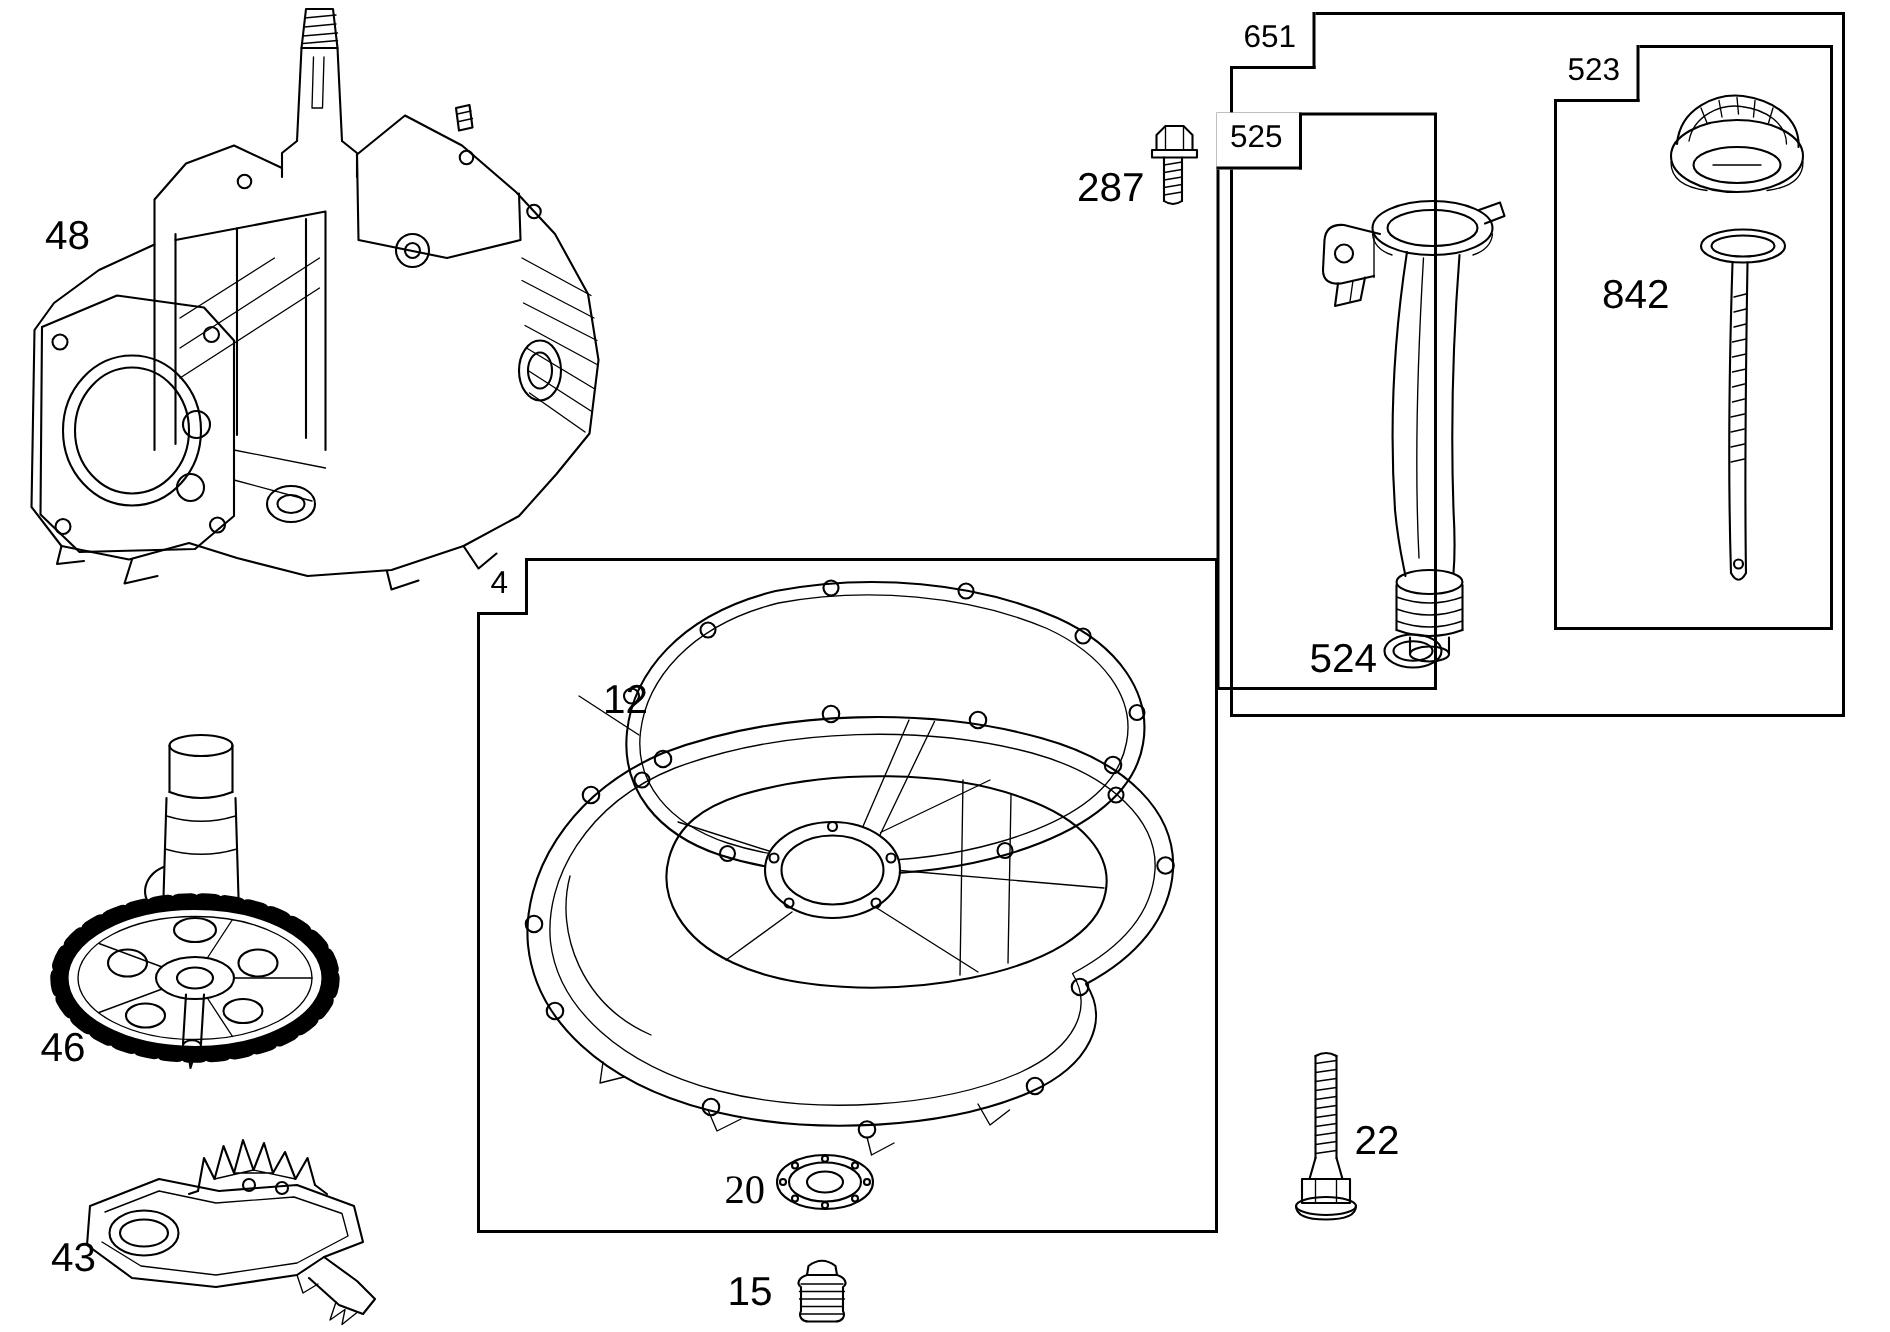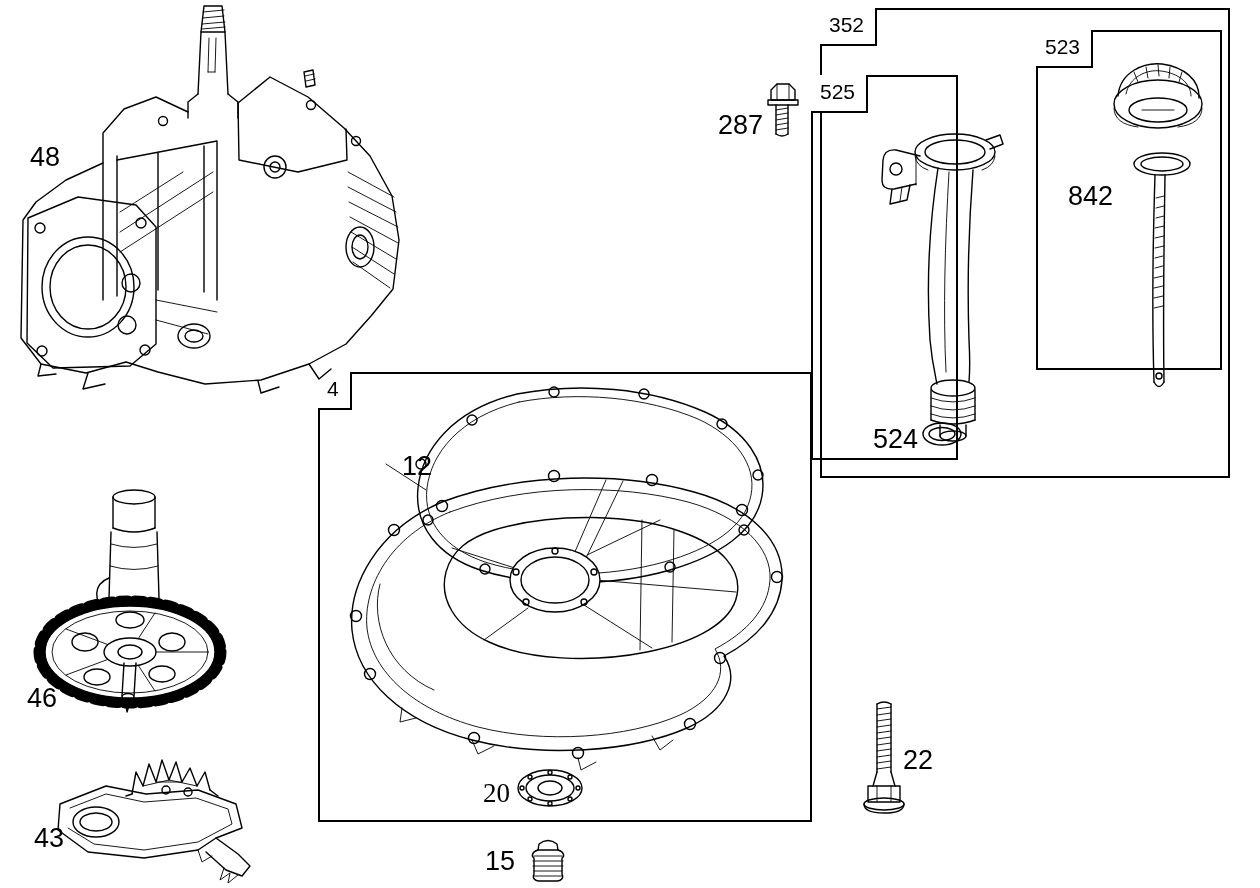--- a/index.html
+++ b/index.html
@@ -19,28 +19,28 @@
 </head>
 <body>
 
 <div class="canvas">
 
   <div class="frame" style="left:318px; top:372px; width:494px; height:450px;">
     <div class="frame-tag">4</div>
   </div>
 
   <div class="frame" style="left:820px; top:8px; width:410px; height:470px;">
-    <div class="frame-tag">352</div>
+    <div class="frame-tag">651</div>
   </div>
 
   <div class="frame" style="left:811px; top:75px; width:147px; height:385px;">
     <div class="frame-tag">525</div>
   </div>
 
-  <div class="frame" style="left:1036px; top:30px; width:186px; height:340px;">
+  <div class="frame" style="left:1036px; top:30px; width:186px; height:390px;">
     <div class="frame-tag">523</div>
   </div>
 
   <svg class="drawing" style="left:8px; top:0;" width="395" height="395" viewBox="0 0 395 395">
     <g class="ln">
       <path d="M196 6 L214 6 L217 32 L193 32 Z"></path>
       <path class="thin" d="M195 12 L216 10 M195 18 L216 16 M194 24 L217 22 M194 29 L217 27"></path>
       <path d="M193 32 L190 94 M217 32 L220 94"></path>
       <path class="thin" d="M201 38 L200 72 M208 38 L207 72 M200 72 L207 72"></path>
       <path d="M190 94 L180 102 M220 94 L230 102 M180 102 L180 118 M230 102 L230 118"></path>

